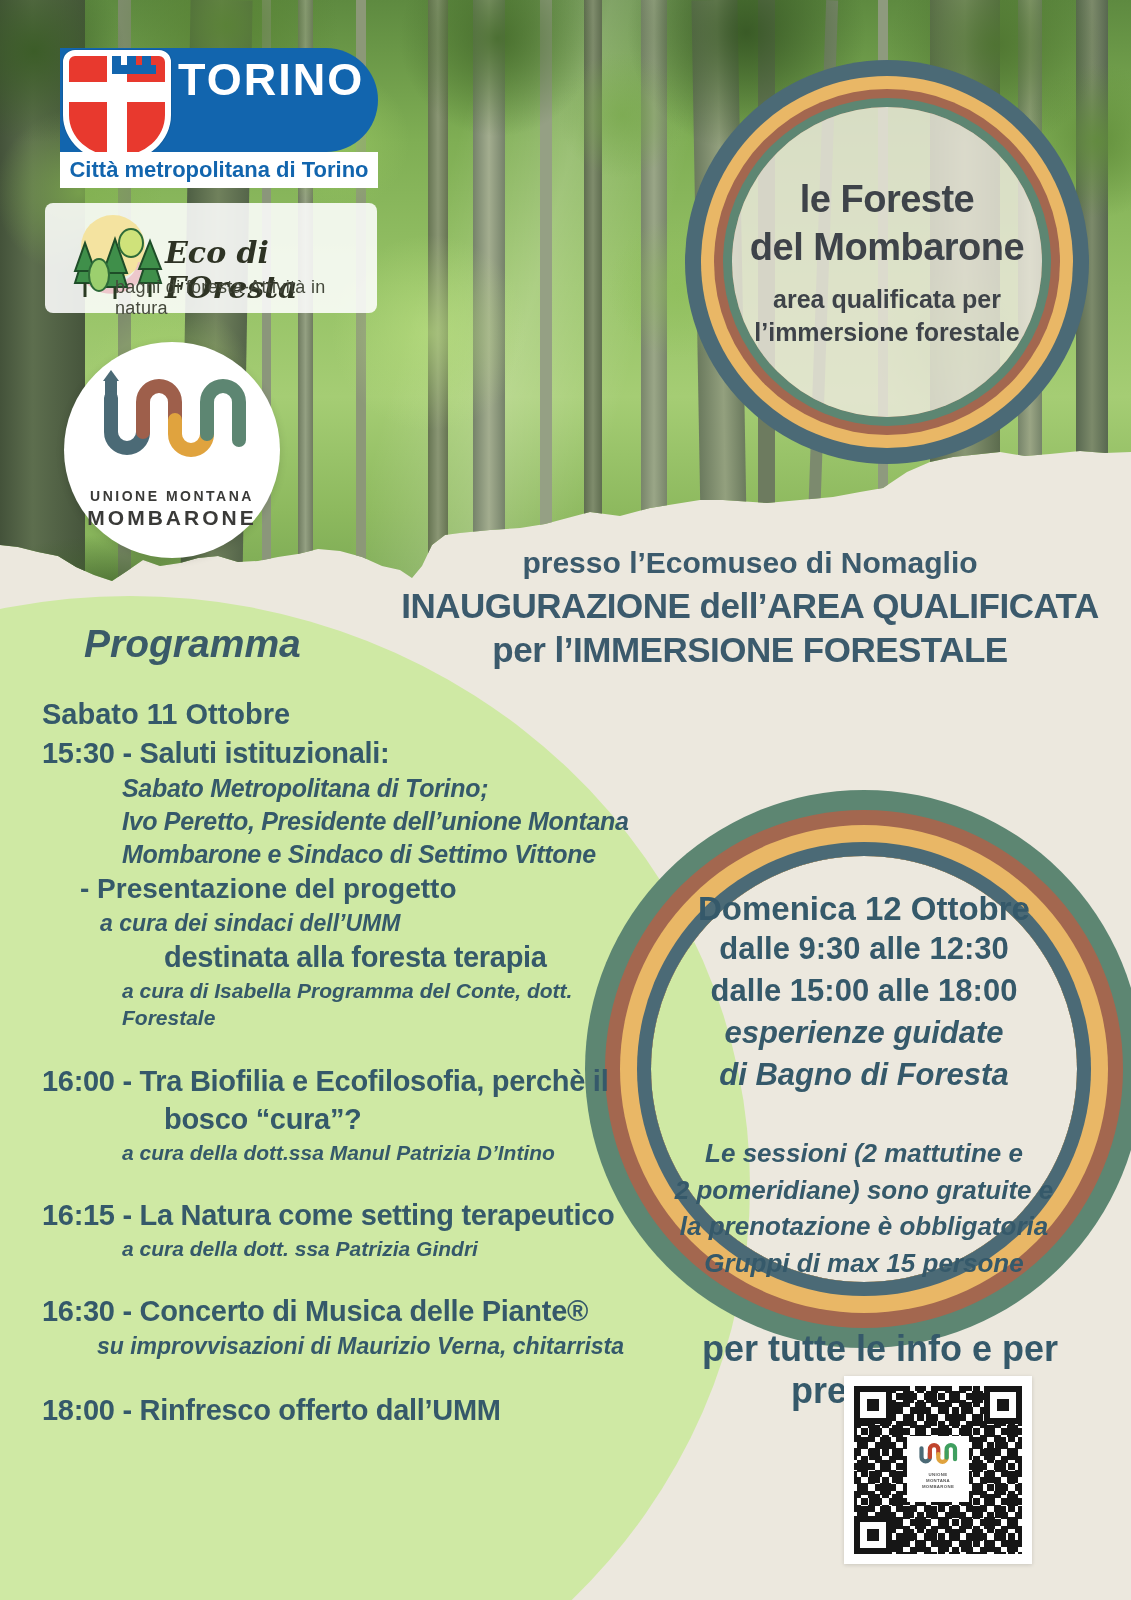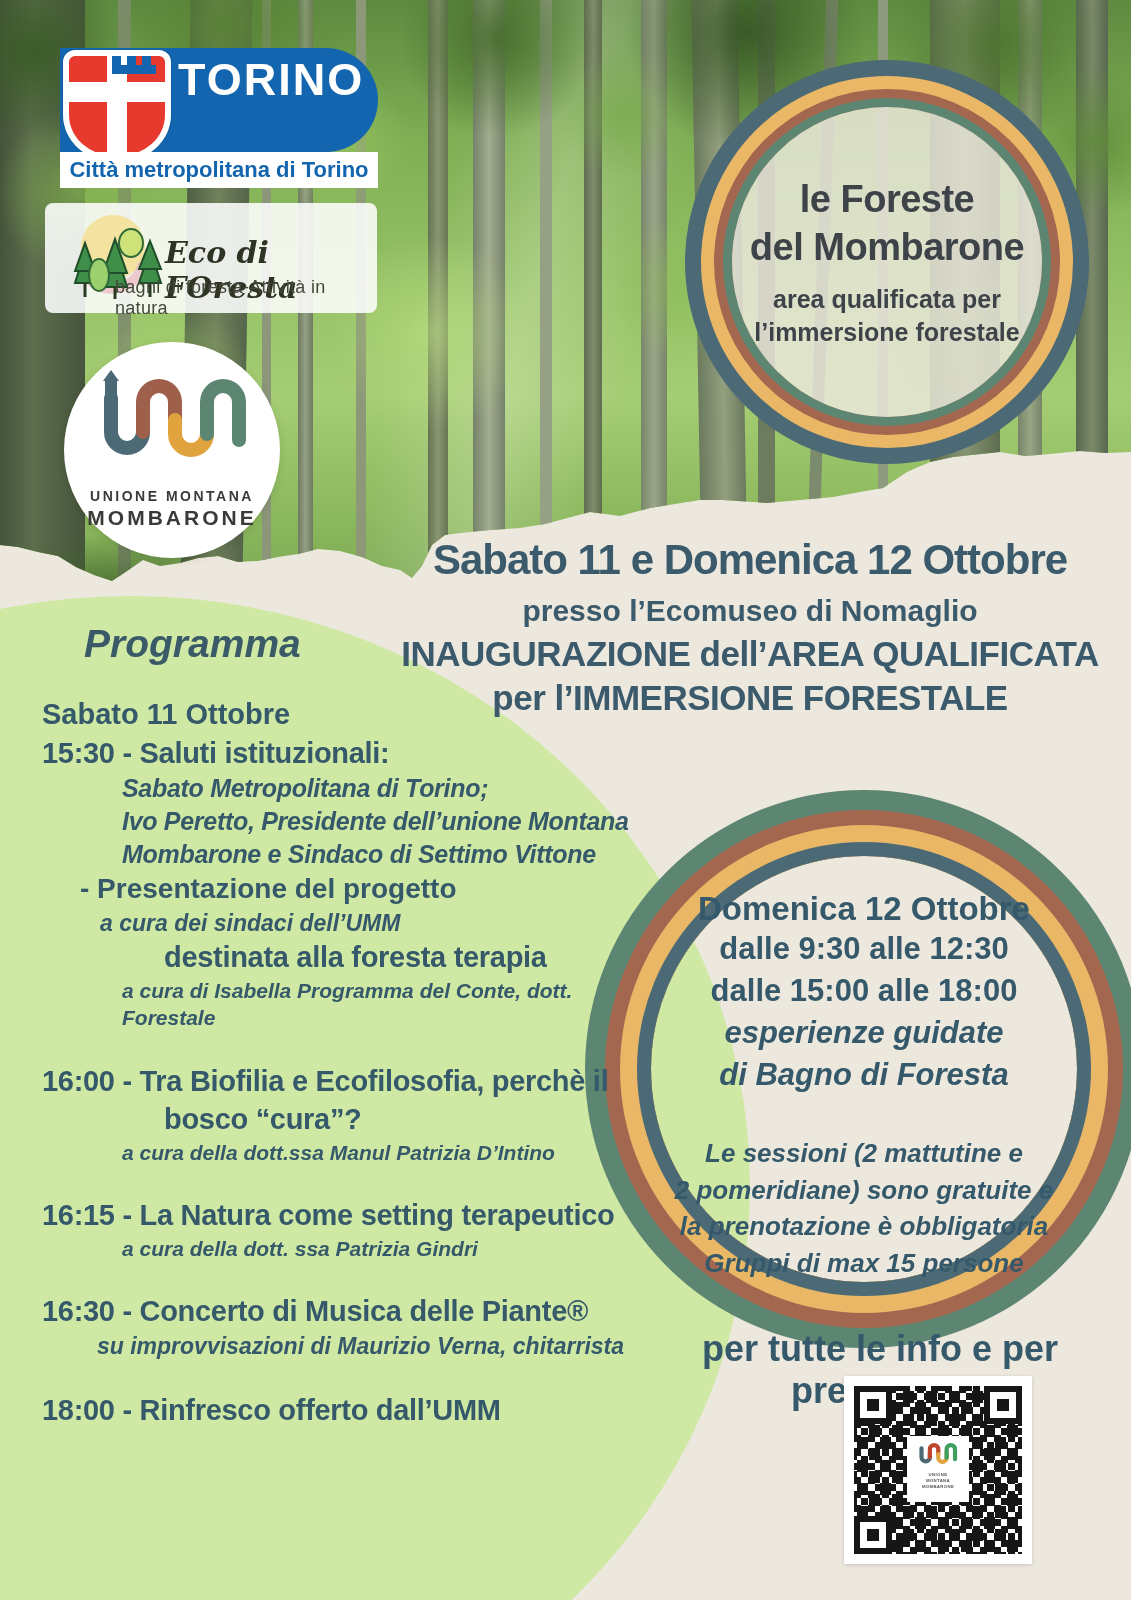--- a/index.html
+++ b/index.html
@@ -210,21 +210,20 @@
       <div>le Foreste</div>
       <div>del Mombarone</div>
     </div>
     <div class="b2">
       <div>area qualificata per</div>
       <div>l’immersione forestale</div>
     </div>
   </div>
 
   <div id="heading">
-    <div class="h1">Sabato 11 e Domenica 12 Ottobre</div>
     <div class="h2">presso l’Ecomuseo di Nomaglio</div>
     <div class="h3">INAUGURAZIONE dell’AREA QUALIFICATA</div>
     <div class="h4">per l’IMMERSIONE FORESTALE</div>
   </div>
 
   <div id="program">
     <div class="ptitle">Programma</div>
     <div class="list">
       <div class="pl-day">Sabato 11 Ottobre</div>
       <div class="pl-t">15:30 - Saluti istituzionali:</div>

